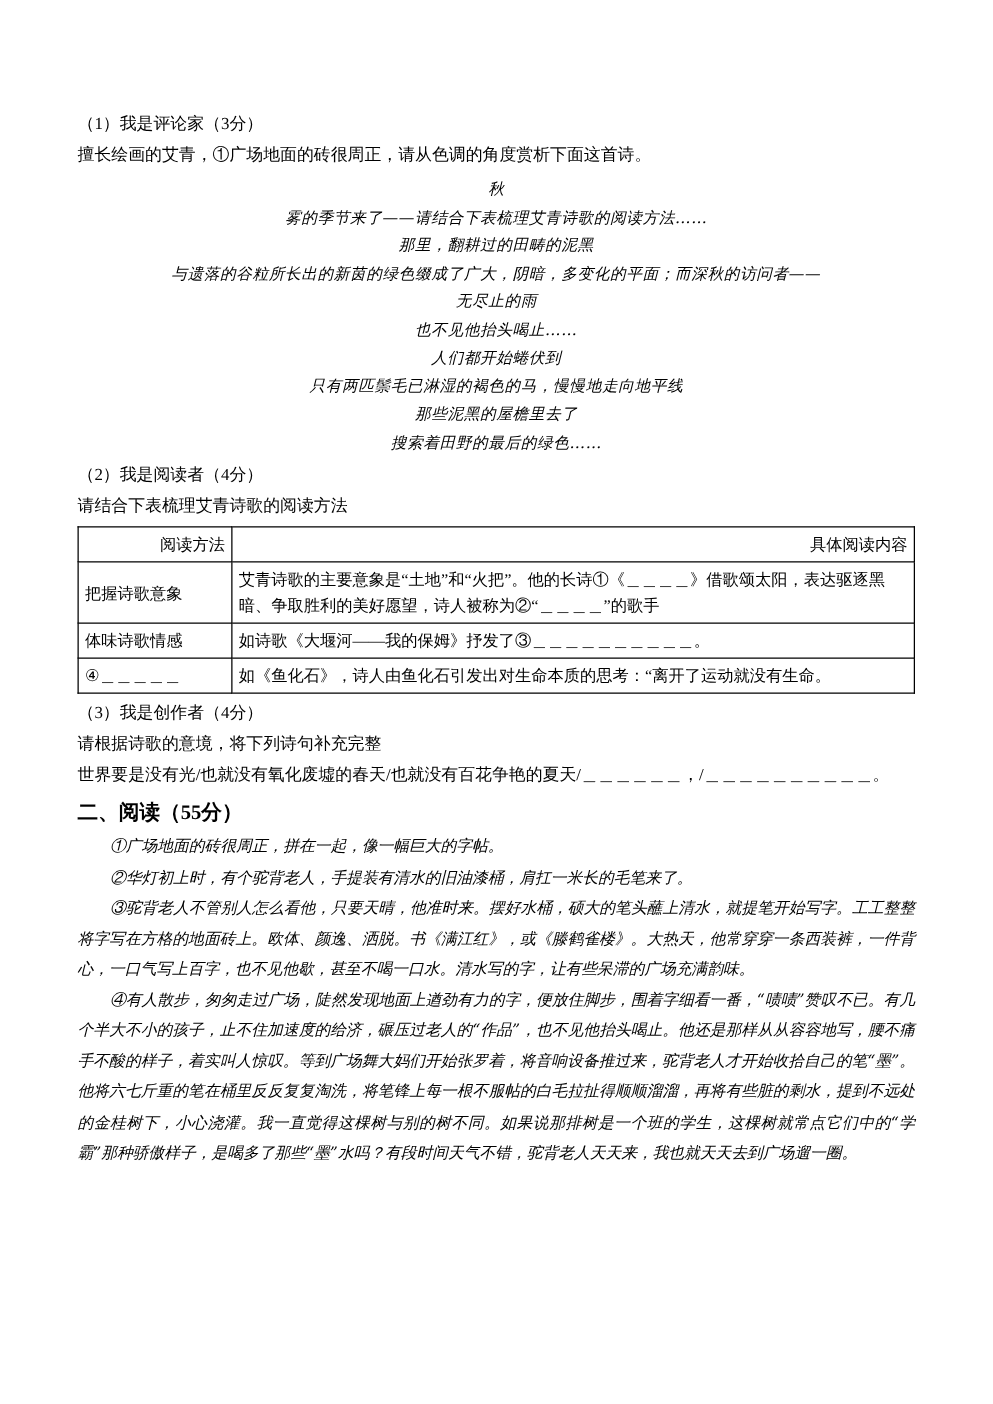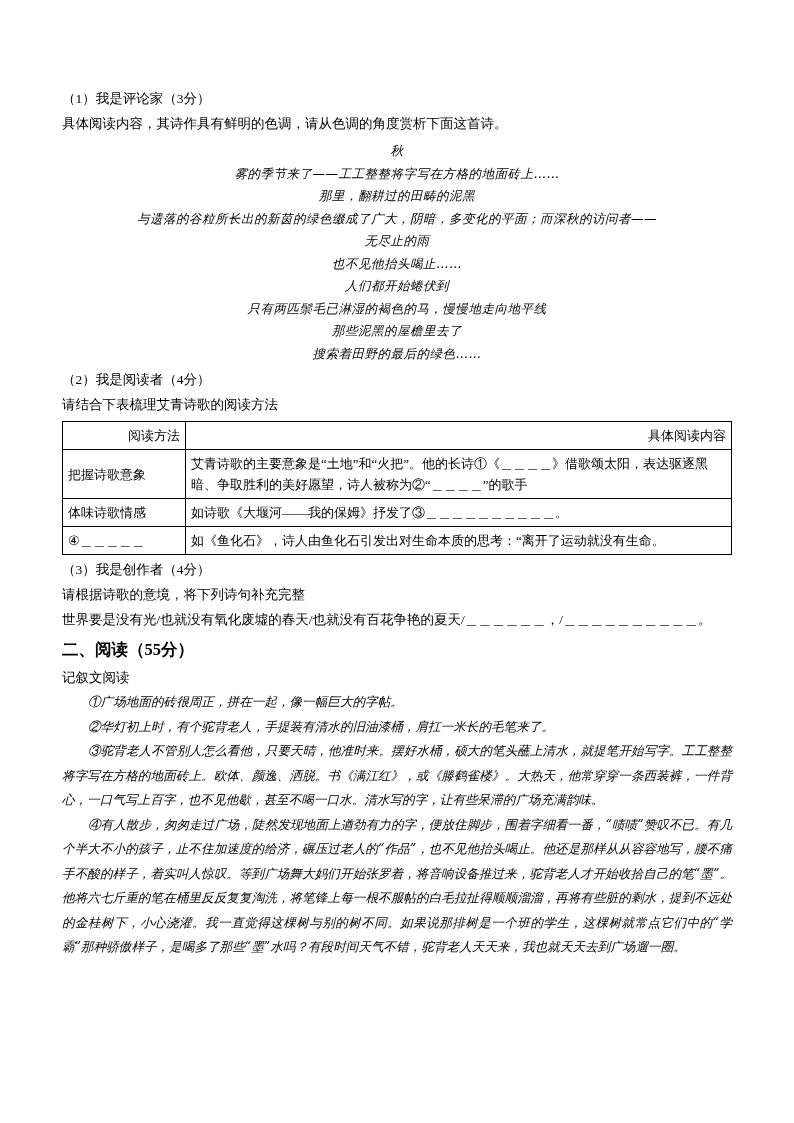--- a/index.html
+++ b/index.html
@@ -83,25 +83,25 @@
     margin: 0;
     text-indent: 26px;
   }
 </style>
 </head>
 <body>
 
 <div class="page">
 
   <div class="q-line">（1）我是评论家（3分）</div>
-  <div class="q-line">具体阅读内容，其诗作具有鲜明的色调，请从色调的角度赏析下面这首诗。</div>
+  <div class="q-line">擅长绘画的艾青，①广场地面的砖很周正，请从色调的角度赏析下面这首诗。</div>
 
   <div class="poem">
     <div class="poem-line">秋</div>
-    <div class="poem-line">雾的季节来了——工工整整将字写在方格的地面砖上……</div>
+    <div class="poem-line">雾的季节来了——请结合下表梳理艾青诗歌的阅读方法……</div>
     <div class="poem-line">那里，翻耕过的田畴的泥黑</div>
     <div class="poem-line">与遗落的谷粒所长出的新茵的绿色缀成了广大，阴暗，多变化的平面；而深秋的访问者——</div>
     <div class="poem-line">无尽止的雨</div>
     <div class="poem-line">也不见他抬头喝止……</div>
     <div class="poem-line">人们都开始蜷伏到</div>
     <div class="poem-line">只有两匹鬃毛已淋湿的褐色的马，慢慢地走向地平线</div>
     <div class="poem-line">那些泥黑的屋檐里去了</div>
     <div class="poem-line">搜索着田野的最后的绿色……</div>
   </div>
 
@@ -127,20 +127,19 @@
       <td>如《鱼化石》，诗人由鱼化石引发出对生命本质的思考：“离开了运动就没有生命。</td>
     </tr>
   </tbody>
     </table>
 
   <div class="q-line">（3）我是创作者（4分）</div>
   <div class="q-line">请根据诗歌的意境，将下列诗句补充完整</div>
   <div class="q-line">世界要是没有光/也就没有氧化废墟的春天/也就没有百花争艳的夏天/＿＿＿＿＿＿，/＿＿＿＿＿＿＿＿＿＿。</div>
 
   <div class="section-title">二、阅读（55分）</div>
-  <div class="sub-title">记叙文阅读</div>
 
   <p class="para">①广场地面的砖很周正，拼在一起，像一幅巨大的字帖。</p>
   <p class="para">②华灯初上时，有个驼背老人，手提装有清水的旧油漆桶，肩扛一米长的毛笔来了。</p>
   <p class="para">③驼背老人不管别人怎么看他，只要天晴，他准时来。摆好水桶，硕大的笔头蘸上清水，就提笔开始写字。工工整整将字写在方格的地面砖上。欧体、颜逸、洒脱。书《满江红》，或《滕鹤雀楼》。大热天，他常穿穿一条西装裤，一件背心，一口气写上百字，也不见他歇，甚至不喝一口水。清水写的字，让有些呆滞的广场充满韵味。</p>
   <p class="para">④有人散步，匆匆走过广场，陡然发现地面上遒劲有力的字，便放住脚步，围着字细看一番，“啧啧”赞叹不已。有几个半大不小的孩子，止不住加速度的给济，碾压过老人的“作品”，也不见他抬头喝止。他还是那样从从容容地写，腰不痛手不酸的样子，着实叫人惊叹。等到广场舞大妈们开始张罗着，将音响设备推过来，驼背老人才开始收拾自己的笔“墨”。他将六七斤重的笔在桶里反反复复淘洗，将笔锋上每一根不服帖的白毛拉扯得顺顺溜溜，再将有些脏的剩水，提到不远处的金桂树下，小心浇灌。我一直觉得这棵树与别的树不同。如果说那排树是一个班的学生，这棵树就常点它们中的“学霸”那种骄傲样子，是喝多了那些“墨”水吗？有段时间天气不错，驼背老人天天来，我也就天天去到广场遛一圈。</p>
 
 </div>
 
 </body></html>

